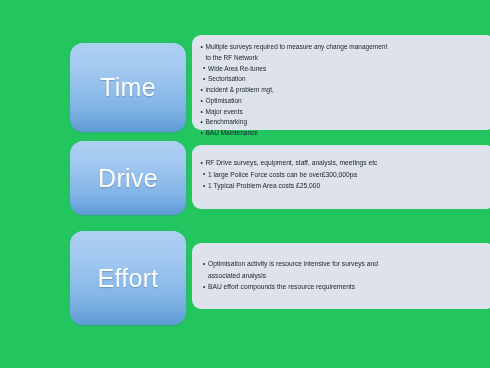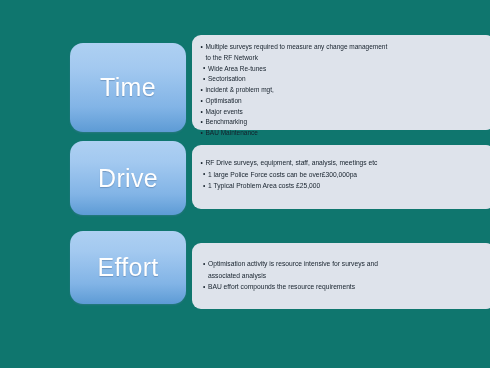--- a/index.html
+++ b/index.html
@@ -13,21 +13,21 @@
     font-family: "Liberation Sans", sans-serif;
     overflow: hidden;
     position: relative;
   }
   .slide {
     position: absolute;
     left: 0;
     top: 0;
     width: 490px;
     height: 368px;
-    background: #0f766e;
+    background: #22c55e;
   }
   .row {
     position: absolute;
     left: 70px;
   }
   .row-1 { top: 43px; }
   .row-2 { top: 141px; }
   .row-3 { top: 231px; }
 
   .panel {
@@ -49,21 +49,21 @@
     width: 116px;
     border-radius: 13px;
     background: linear-gradient(to bottom, #aed0f2 0%, #a3c9f0 28%, #82b4e6 72%, #5d9bd5 100%);
     box-shadow: 0 1px 2px rgba(90,120,160,0.35);
     display: flex;
     align-items: center;
     justify-content: center;
   }
   .box-1 { height: 89px; }
   .box-2 { height: 74px; }
-  .box-3 { height: 73px; }
+  .box-3 { height: 94px; }
 
   .label-text {
     color: #ffffff;
     font-size: 25px;
     font-weight: normal;
     letter-spacing: 0.3px;
     text-shadow: 0 1px 1px rgba(70,105,145,0.45);
     line-height: 1;
   }
 

